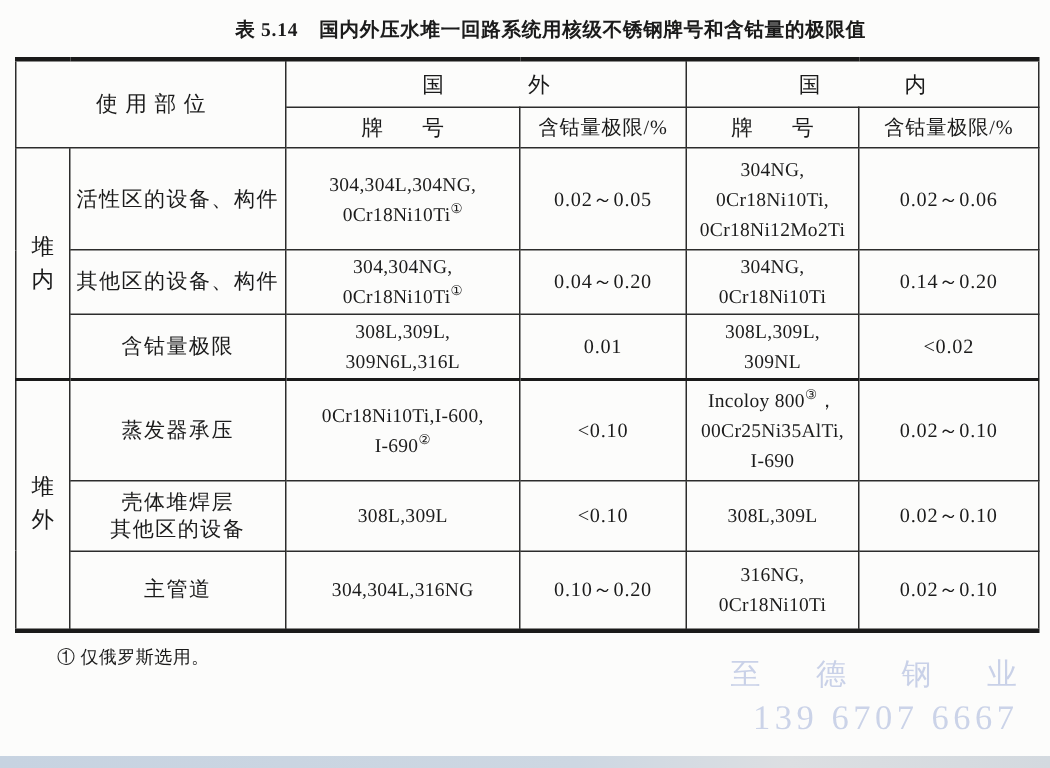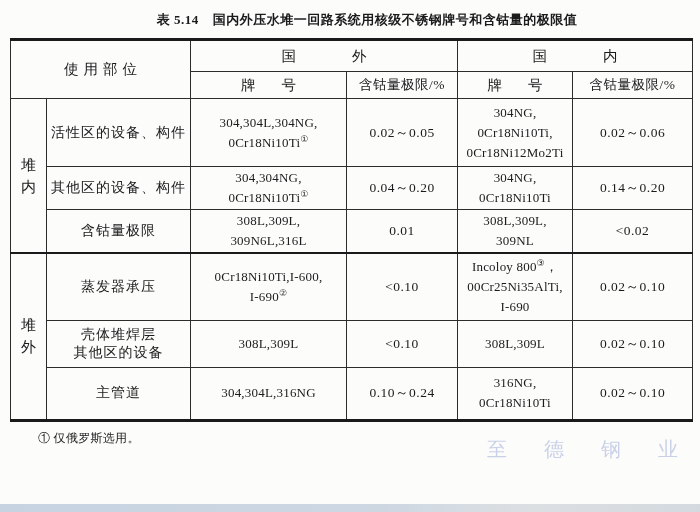--- a/index.html
+++ b/index.html
@@ -147,31 +147,32 @@
         <div>其他区的设备</div>
       </td>
       <td class="latin">308L,309L</td>
       <td class="limit">&lt;0.10</td>
       <td class="latin">308L,309L</td>
       <td class="limit">0.02～0.10</td>
     </tr>
     <tr style="height:53px">
       <td class="cjk">主管道</td>
       <td class="latin">304,304L,316NG</td>
-      <td class="limit">0.10～0.24</td>
+      <td class="limit">0.10～0.20</td>
       <td class="latin">
         <div>316NG,</div>
         <div>0Cr18Ni10Ti</div>
       </td>
       <td class="limit">0.02～0.10</td>
     </tr>
   </tbody>
 </table>
 
 <div class="footnotes">
   <div class="fn">① 仅俄罗斯选用。</div>
 </div>
 
 <div class="watermark">
   <div class="wm1">至 德 钢 业</div>
+  <div class="wm2">139 6707 6667</div>
 </div>
 
 <div class="edge-strip"></div>
 
 </body></html>

